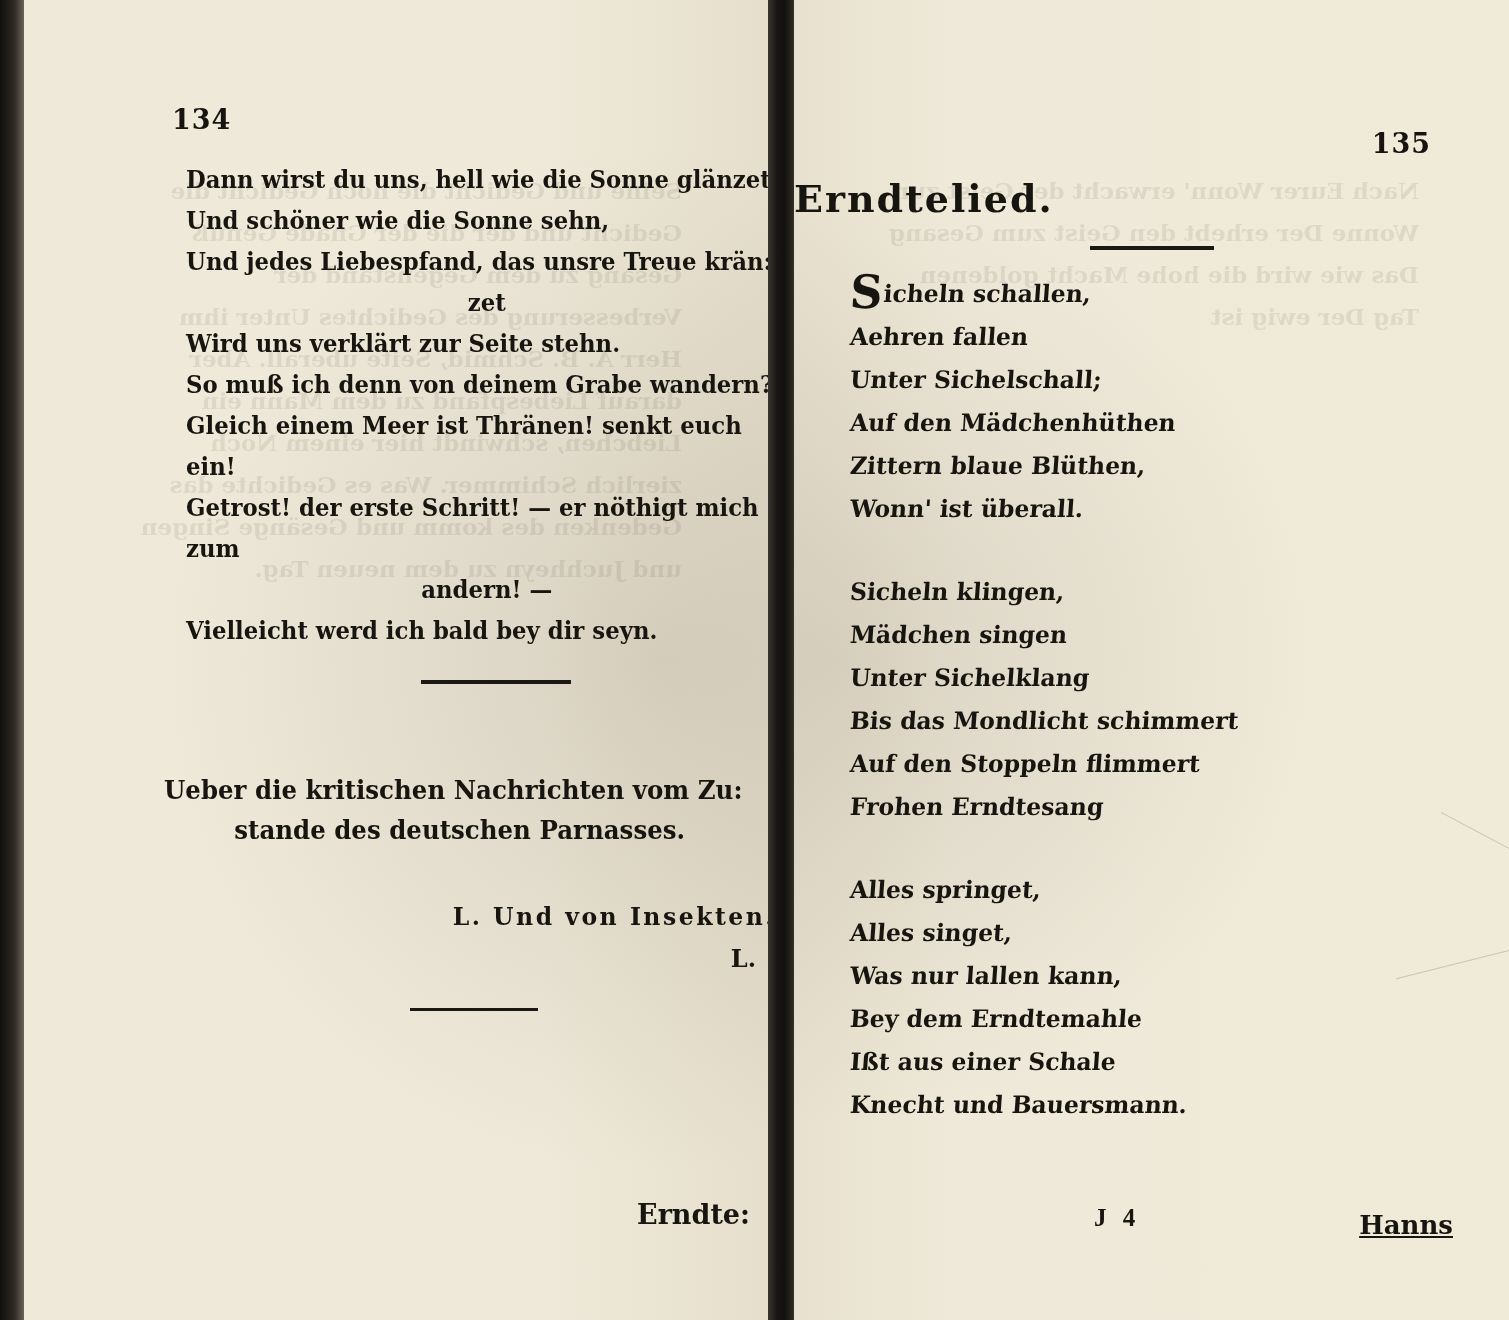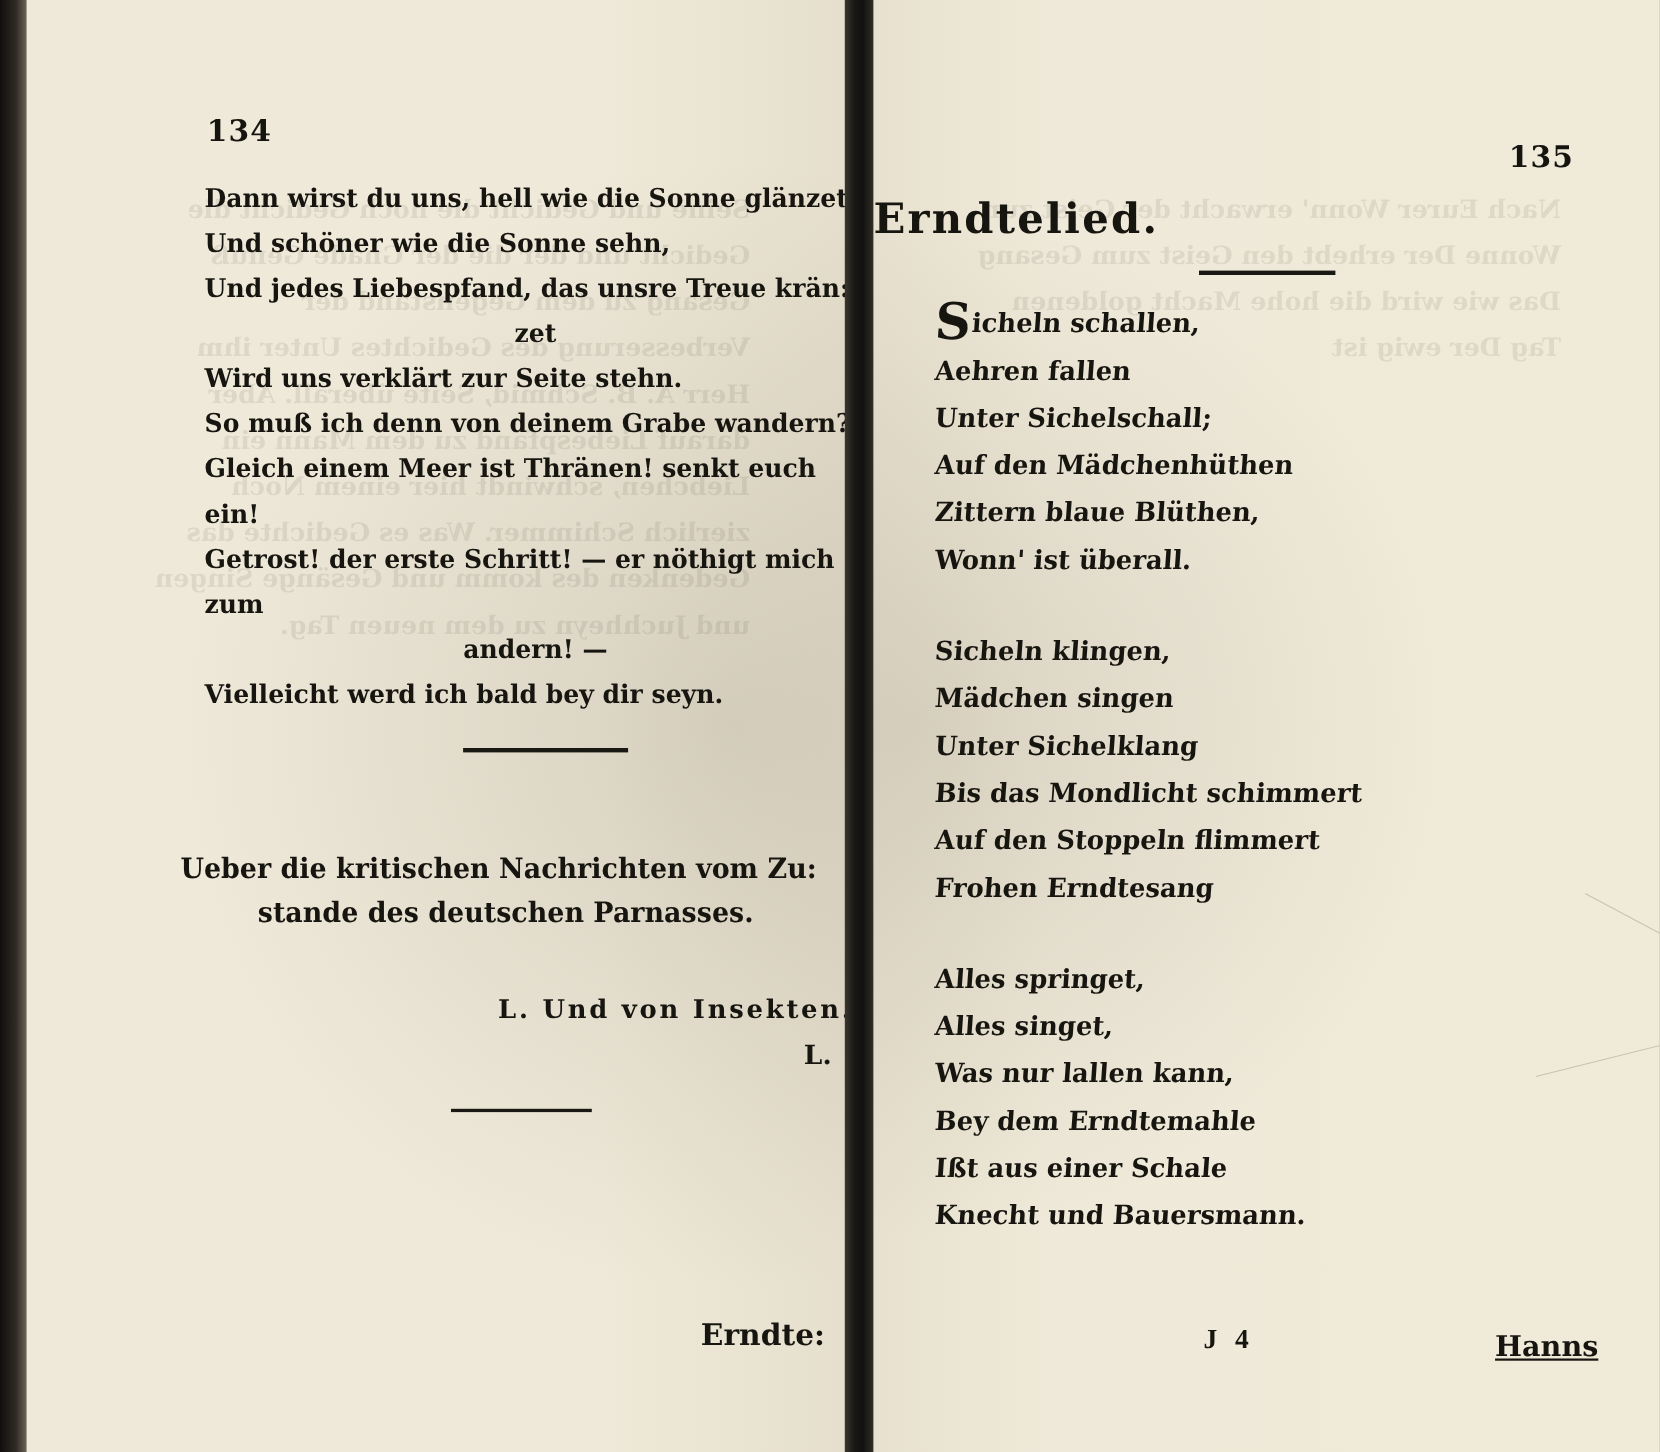--- a/index.html
+++ b/index.html
@@ -57,21 +57,21 @@
     background: linear-gradient(to right, #100f0e 0%, #2e2a24 60%, #6a6357 100%);
   }
   .folio {
     position: absolute;
     font-family: "DejaVu Serif", serif;
     font-weight: 700;
     font-size: 27px;
     color: #16140f;
     letter-spacing: 1px;
   }
-  .folio-left { left: 164px; top: 104px; }
+  .folio-left { left: 148px; top: 104px; }
   .folio-right { right: 78px; top: 128px; margin-left: 44px; }
 
   
   .poem-left {
     position: absolute;
     left: 136px;
     top: 160px;
     width: 620px;
     margin-left: 26px;
   }

